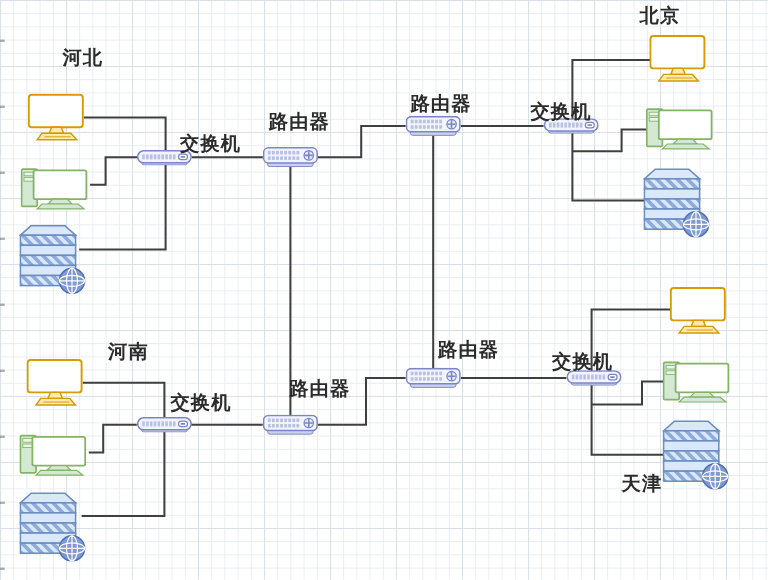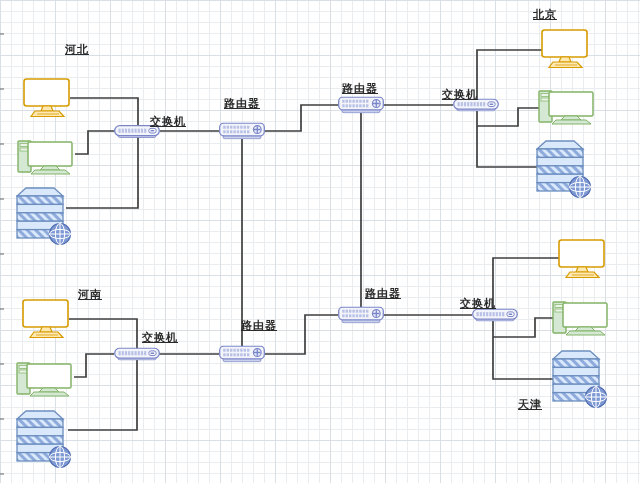--- a/index.html
+++ b/index.html
@@ -13,27 +13,26 @@
       linear-gradient(#d9dfe4 1px, transparent 1px),
       linear-gradient(90deg, #d9dfe4 1px, transparent 1px),
       linear-gradient(#e9edf0 1px, transparent 1px),
       linear-gradient(90deg, #e9edf0 1px, transparent 1px);
     background-size:55px 55px,55px 55px,11px 11px,11px 11px;
     background-position:-11px 0, 0 0, 0 0, 0 0;
   }
   .diagram-svg{position:absolute;left:0;top:0;}
   .lbl{
     position:absolute;
-    font-size:11px;
+    font-size:16px;
     font-weight:bold;
     color:#2b2b2b;
     letter-spacing:1px;
     white-space:nowrap;
     line-height:14px;
-    text-decoration:underline;
   }
   .tick{
     position:absolute;
     left:0;width:4px;height:2px;
     background:#555;opacity:.45;
   }
 </style>
 </head>
 <body>
 
@@ -160,23 +159,23 @@
     <use href="#sym-desktop" x="16" y="361" width="58" height="36"></use>
     <use href="#sym-server" x="16" y="410" width="56" height="58"></use>
     <use href="#sym-switch" x="114" y="347.5" width="46" height="13"></use>
 
     <use href="#sym-switch" x="472" y="308.5" width="46" height="13"></use>
     <use href="#sym-monitor" x="558" y="239" width="48" height="41"></use>
     <use href="#sym-desktop" x="552" y="300" width="58" height="36"></use>
     <use href="#sym-server" x="552" y="350" width="56" height="58"></use>
   </svg>
 
-  <div class="lbl" style="left:65px;top:42px">河北</div>
+  <div class="lbl" style="left:52px;top:42px">河北</div>
   <div class="lbl" style="left:533px;top:7px">北京</div>
-  <div class="lbl" style="left:78px;top:287px">河南</div>
+  <div class="lbl" style="left:90px;top:287px">河南</div>
   <div class="lbl" style="left:518px;top:397px">天津</div>
 
   <div class="lbl" style="left:150px;top:114px">交换机</div>
   <div class="lbl" style="left:442px;top:87px">交换机</div>
   <div class="lbl" style="left:142px;top:330px">交换机</div>
   <div class="lbl" style="left:460px;top:296px">交换机</div>
 
   <div class="lbl" style="left:224px;top:96px">路由器</div>
   <div class="lbl" style="left:342px;top:81px">路由器</div>
   <div class="lbl" style="left:241px;top:318px">路由器</div>

